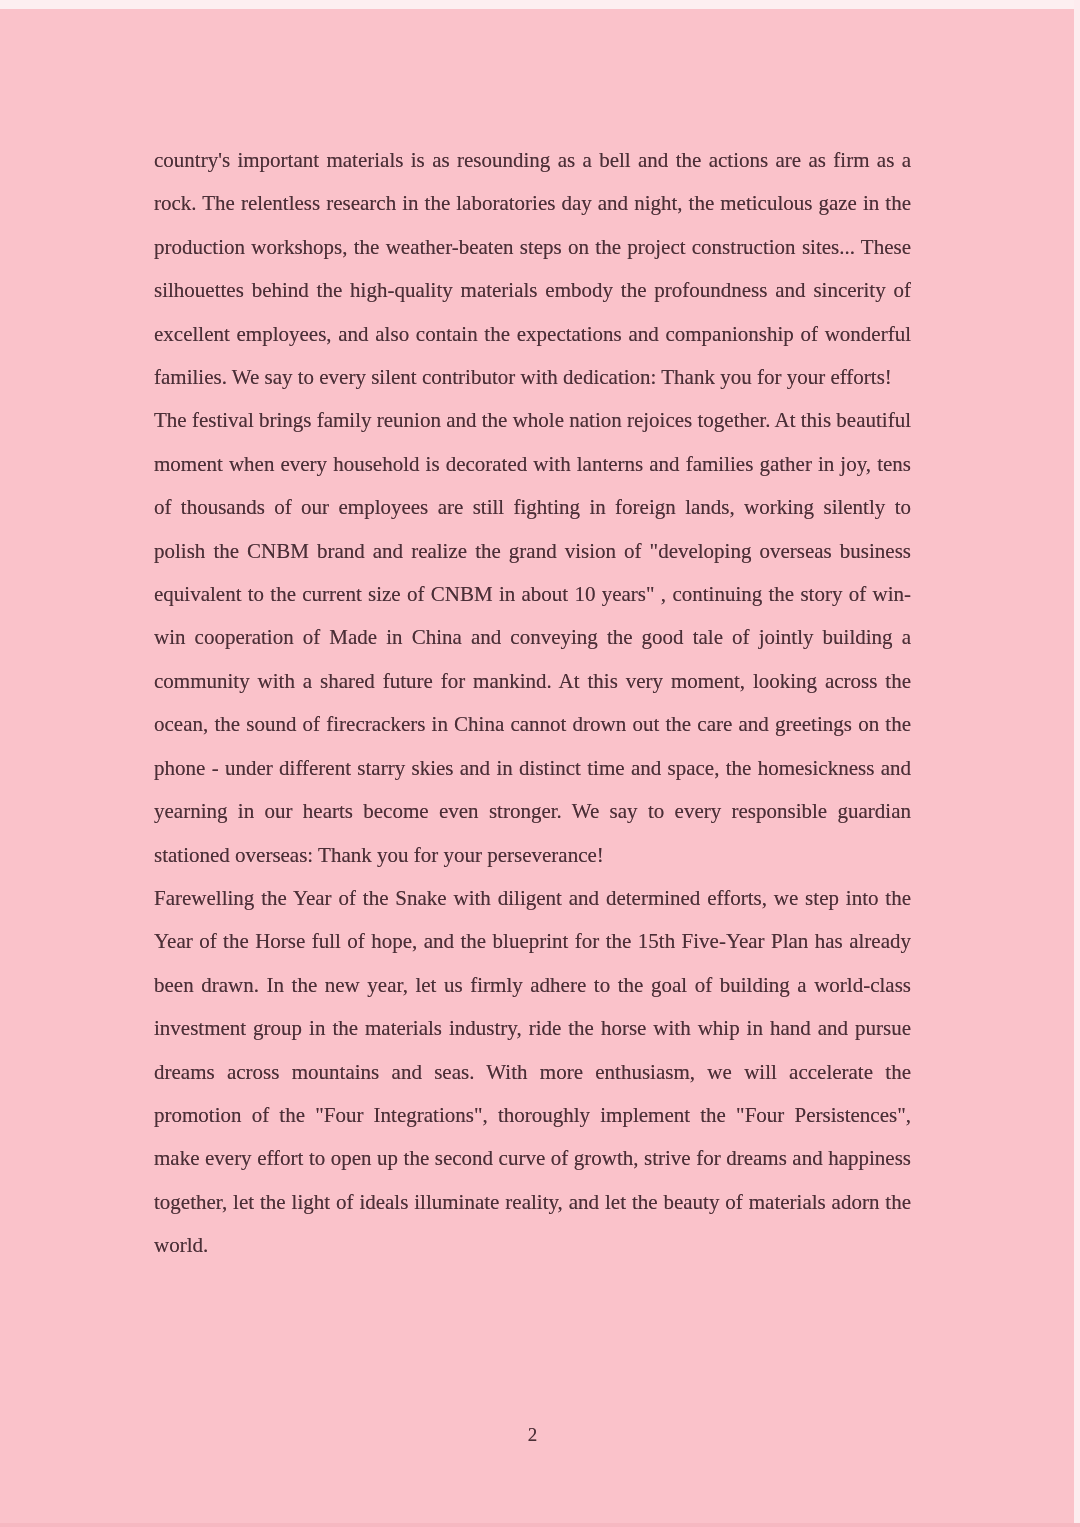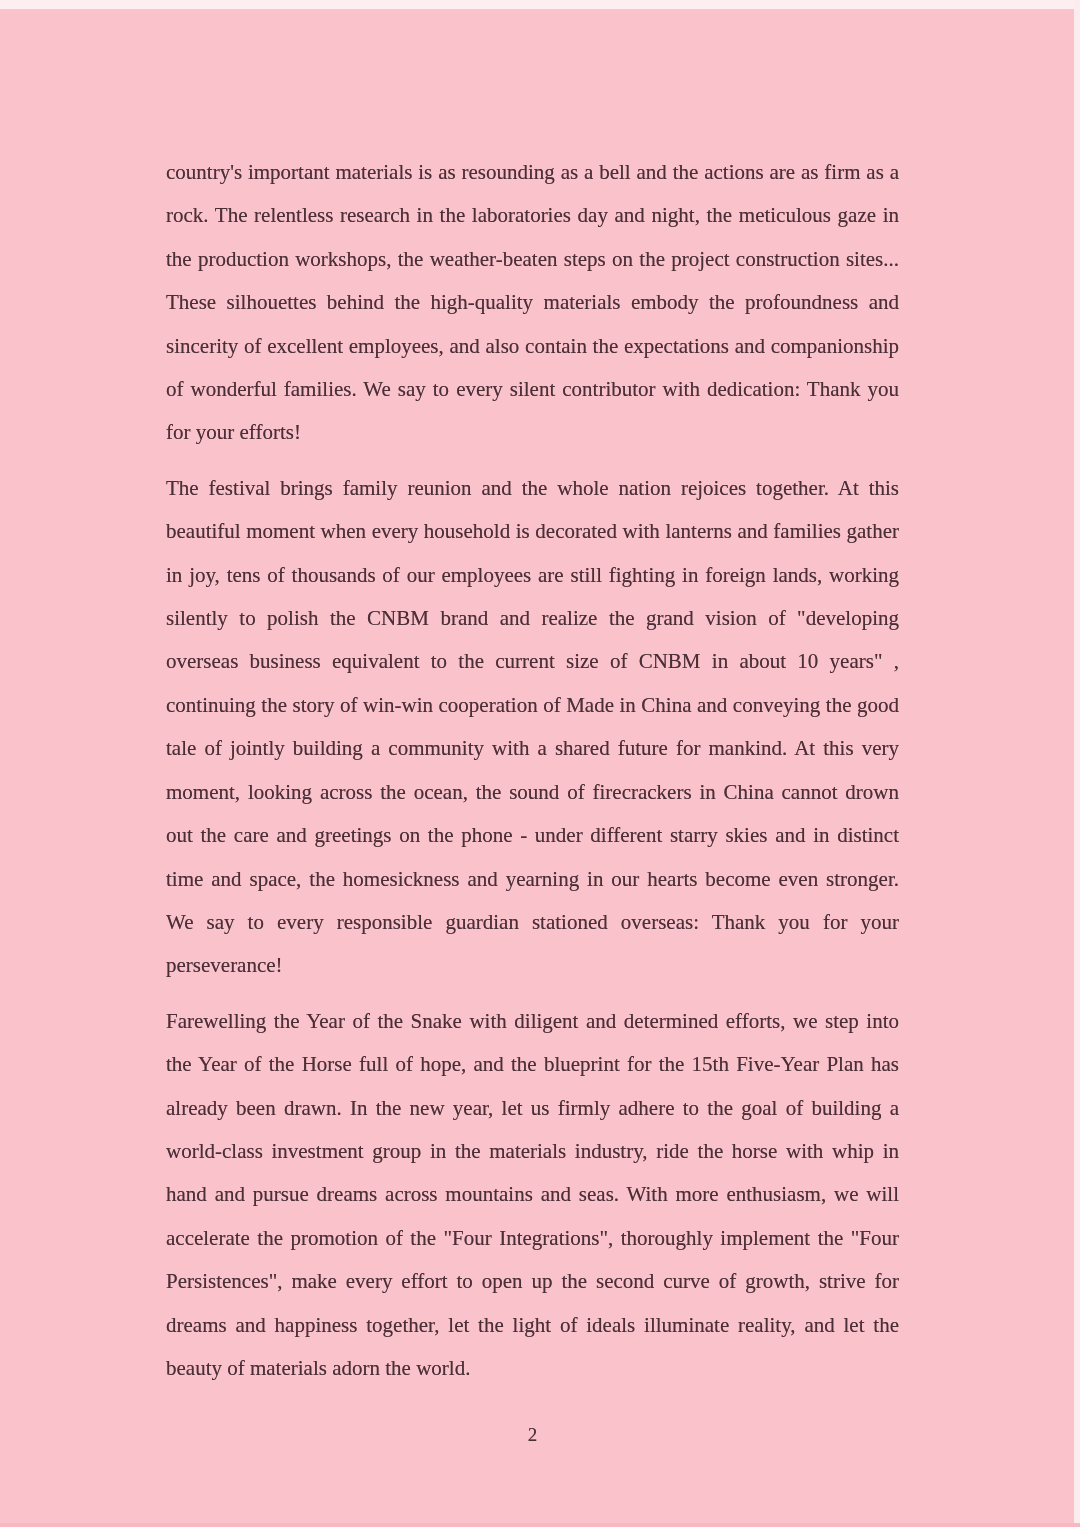--- a/index.html
+++ b/index.html
@@ -37,21 +37,21 @@
     left: 154px;
     top: 139px;
     width: 757px;
     color: #4b2f37;
     font-size: 21px;
     line-height: 43.4px;
     text-align: justify;
     text-shadow: 0 0 0.5px rgba(75,47,55,0.55);
   }
   .para {
-    margin: 12px;
+    margin: 0;
     padding: 0;
   }
   .page-number {
     position: absolute;
     top: 1424px;
     left: 154px;
     width: 757px;
     text-align: center;
     color: #4b2f37;
     font-size: 19px;

